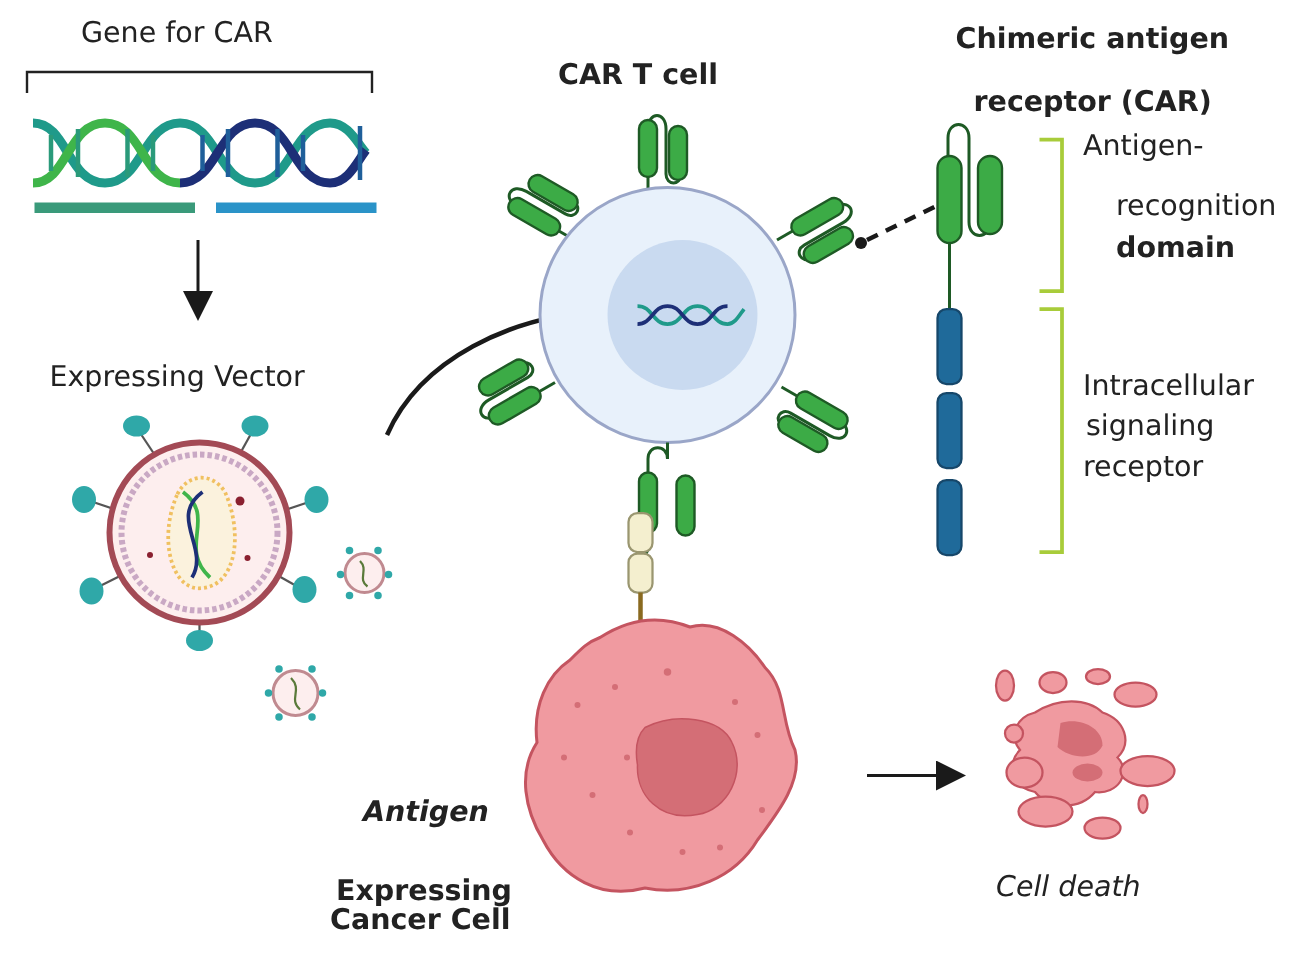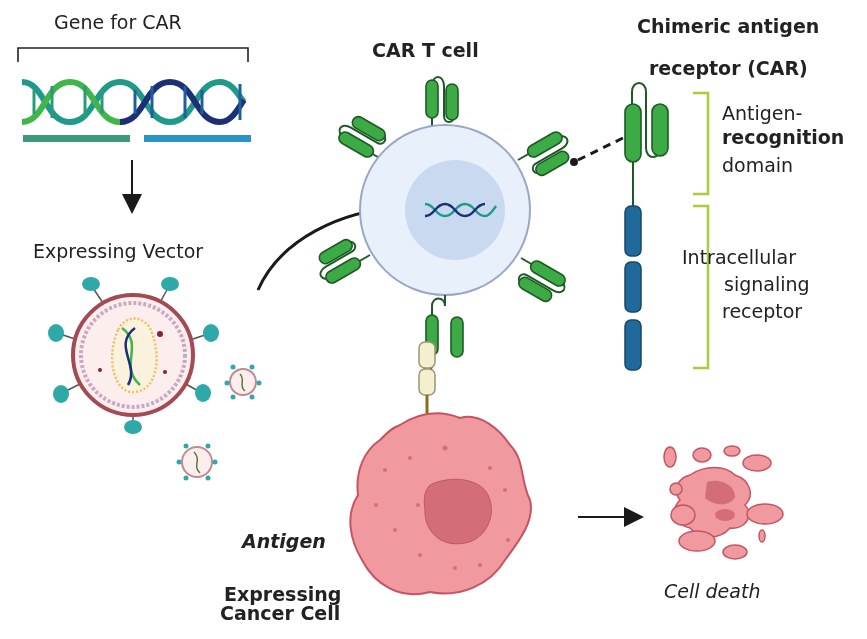--- a/index.html
+++ b/index.html
@@ -181,22 +181,22 @@
     <path d="M707,482 C720,478 735,485 735,497 C730,508 712,505 705,498 Z" fill="#d46e76" stroke="none"></path>
     <ellipse cx="725" cy="515" rx="10" ry="6" fill="#d46e76" stroke="none"></ellipse>
   </g>
 </svg>
 
 <div class="lbl reg" style="left:54px; top:9px;">Gene for CAR</div>
 <div class="lbl reg" style="left:33px; top:238px;">Expressing Vector</div>
 <div class="lbl bld" style="left:372px; top:14px;margin-top:24px;">CAR T cell</div>
 <div class="lbl bld" style="left:637px; top:14px;">Chimeric antigen</div>
 <div class="lbl bld" style="left:649px; top:56px;">receptor (CAR)</div>
-<div class="lbl reg" style="left:722px; top:100px;">Antigen-</div>
-<div class="lbl reg" style="left:722px; top:124px;font-weight:bold;">recognition</div>
-<div class="lbl reg" style="left:722px; top:152px;">domain</div>
-<div class="lbl reg" style="left:682px; top:244px;">Intracellular</div>
+<div class="lbl reg" style="left:722px; top:84px;">Antigen-</div>
+<div class="lbl reg" style="left:744px; top:124px;">recognition</div>
+<div class="lbl reg" style="left:744px; top:152px;font-weight:bold;">domain</div>
+<div class="lbl reg" style="left:722px; top:244px;">Intracellular</div>
 <div class="lbl reg" style="left:724px; top:271px;">signaling</div>
 <div class="lbl reg" style="left:722px; top:298px;">receptor</div>
 <div class="lbl bld" style="left:242px; top:529px;font-style:italic;">Antigen</div>
 <div class="lbl bld" style="left:224px; top:582px;">Expressing</div>
 <div class="lbl bld" style="left:220px; top:588px;margin-top:13px;">Cancer Cell</div>
 <div class="lbl reg" style="left:664px; top:578px;font-style:italic;">Cell death</div>
 
 </body></html>

